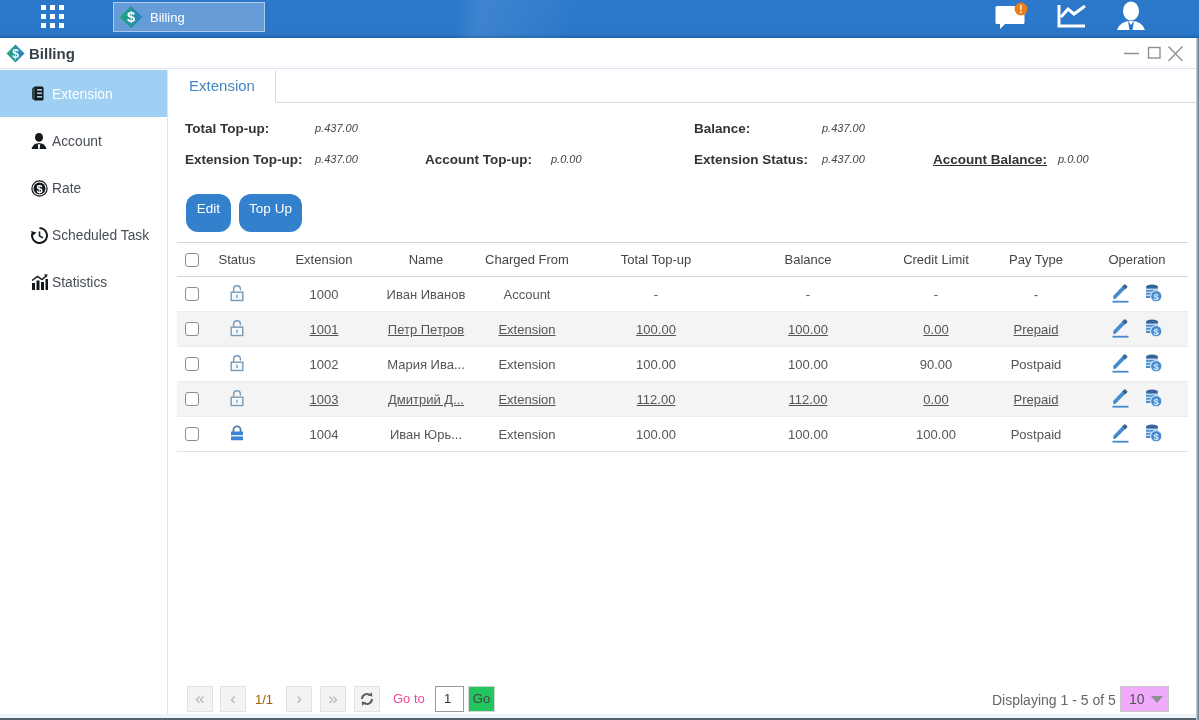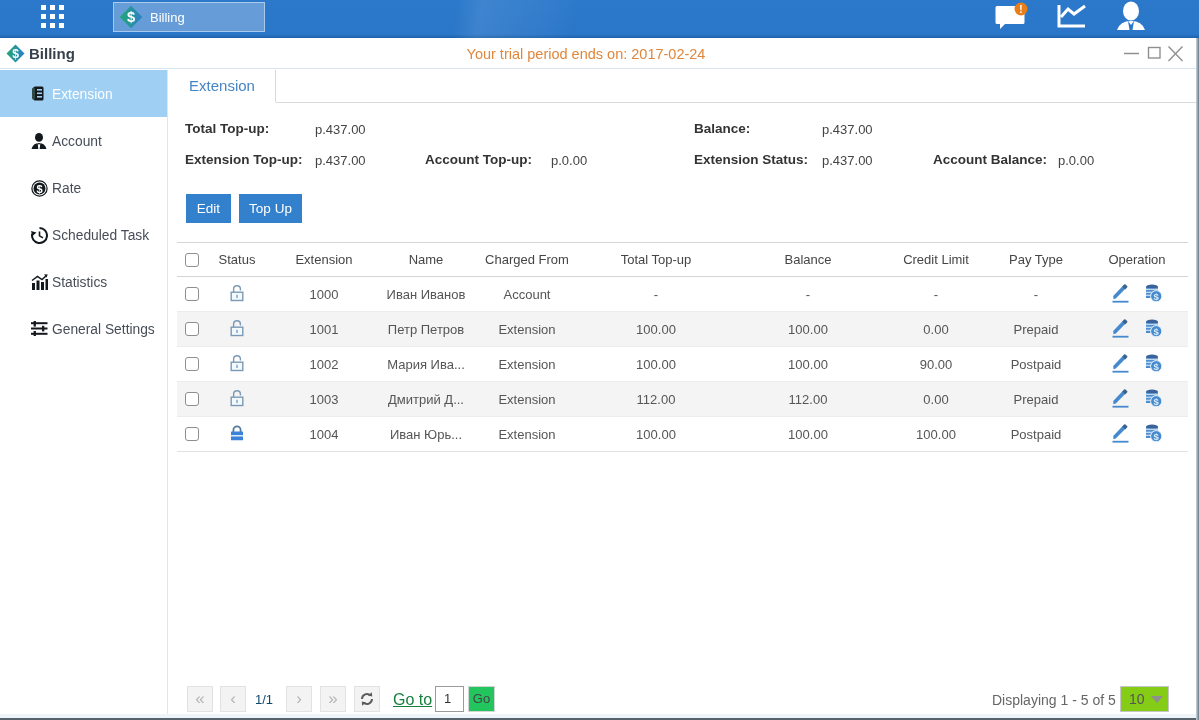--- a/index.html
+++ b/index.html
@@ -33,46 +33,46 @@
 .sitem.sel { background:#9fcff2; }
 .sitem.sel .stxt { color:#fdfeff; }
 
 
 #main { position:absolute; left:169px; top:70px; width:1027px; height:644px; background:#fff; }
 #tabline { position:absolute; left:107px; top:32px; right:0; height:1px; background:#d9d9d9; }
 #exttab { position:absolute; left:0; top:0; width:107px; height:32px; border-right:1px solid #d9d9d9;
   color:#4585c5; font-size:15px; text-align:center; line-height:32px; }
 
 .lbl { position:absolute; font-size:13.5px; font-weight:bold; color:#333; }
-.val { position:absolute; font-size:13px; color:#444; }
+.val { position:absolute; font-size:11px; color:#444;font-style:italic; }
 
 .btn { position:absolute; background:#3381cd; color:#fff; font-size:13.5px; font-weight:normal;
-  border-radius:0; text-align:center; line-height:29px; height:29px; }
+  border-radius:12px; text-align:center; line-height:29px; height:38px; }
 
 
 #tbl { position:absolute; left:8px; top:172px; width:1011px; }
 table { border-collapse:collapse; table-layout:fixed; width:1011px; font-size:13px; color:#555; }
 thead td { height:34px; border-top:1px solid #d4d4d4; border-bottom:1px solid #d4d4d4; color:#454545; }
 tbody td { height:35px; }
-tbody tr.alt { background:#f4f4f4; border-top:1px solid #ececec; border-bottom:1px solid #ececec; }
+tbody tr.alt { background:#f4f4f4; border-top:1px solid #ececec; border-bottom:1px solid #ececec;text-decoration:underline; }
 tbody tr:last-child { border-bottom:1px solid #e2e2e2; }
 td { text-align:center; overflow:hidden; white-space:nowrap; }
 .cb { width:14px; height:14px; border:1px solid #8e8e8e; border-radius:3px; background:#fff; margin:0 auto; }
 
 
 #pager { position:absolute; left:0; top:614px; width:1027px; height:30px; }
 .pbtn { position:absolute; top:2px; width:26px; height:26px; background:#f3f3f3; border:1px solid #e2e2e2;
   text-align:center; line-height:23px; color:#b5b5b5; font-size:17px; }
-#pager .ptxt { position:absolute; top:8px; font-size:13px; color:#0c4a6e; }
+#pager .ptxt { position:absolute; top:8px; font-size:13px; color:#a16207; }
 #goin { position:absolute; left:266px; top:2px; width:29px; height:26px; border:1px solid #9b9b9b; background:#fff;
   font-size:13px; color:#333; text-align:left; padding-left:8px; line-height:24px; }
 #gobtn { position:absolute; left:299px; top:2px; width:27px; height:26px; background:#22c55e; border:1px solid #d4d4d4;
   text-align:center; line-height:24px; color:#444; font-size:13px; }
 #disp { position:absolute; left:823px; top:8px; font-size:14px; color:#666; }
-#psel { position:absolute; right:27px; top:2px; width:49px; height:26px; border:1px solid #c6c6c6; background:#84cc16; }
+#psel { position:absolute; right:27px; top:2px; width:49px; height:26px; border:1px solid #c6c6c6; background:#f0abfc; }
 #psel .n { position:absolute; left:8px; top:4px; font-size:14px; color:#555; }
 #psel .car { position:absolute; right:5px; top:9px; width:0; height:0;
   border-left:6px solid transparent; border-right:6px solid transparent; border-top:7px solid #8f8f8f; }
 
 
 #botlight { position:absolute; left:0; top:714px; width:1199px; height:4px; background:#eef5fa; }
 #botdark { position:absolute; left:0; top:718px; width:1199px; height:2px; background:#58626c; }
 #redge { position:absolute; left:1196px; top:38px; width:3px; height:682px;
   background:linear-gradient(to right,#cdd8e0,#647683); }
 </style>
@@ -120,21 +120,20 @@
     </svg>
   </div>
 </div>
 
 <div id="titlebar">
   <svg width="19" height="19" viewBox="0 0 22 22" style="position:absolute;left:6px;top:6px">
     <path d="M11 0.6 L21.4 11 L11 21.4 L0.6 11 Z" fill="url(#dg)"></path>
     <text x="11" y="16.2" text-anchor="middle" font-size="14" font-weight="bold" fill="#fff" font-family="Liberation Sans">$</text>
   </svg>
   <span class="apptitle">Billing</span>
-  <div id="trial">Your trial period ends on: 2017-02-24</div>
   <div id="winctl">
     <svg width="75" height="31" viewBox="0 0 75 31">
       <line x1="0" y1="15.5" x2="15" y2="15.5" stroke="#909090" stroke-width="1.5"></line>
       <rect x="24.5" y="9.5" width="11.5" height="10.5" fill="none" stroke="#909090" stroke-width="1.4"></rect>
       <line x1="44.5" y1="8.5" x2="58.5" y2="23" stroke="#909090" stroke-width="1.4"></line>
       <line x1="58.5" y1="8.5" x2="44.5" y2="23" stroke="#909090" stroke-width="1.4"></line>
     </svg>
   </div>
 </div>
 
@@ -182,50 +181,38 @@
     <svg width="17" height="16" viewBox="0 0 17 16">
       <rect x="1" y="9" width="3" height="7" fill="#13181d"></rect>
       <rect x="5.5" y="6.5" width="3" height="9.5" fill="#13181d"></rect>
       <rect x="10" y="8" width="3" height="8" fill="#13181d"></rect>
       <rect x="14.5" y="5" width="2.5" height="11" fill="#13181d"></rect>
       <path d="M1 6.5 l5.5 -4 l4.5 3 l4.5 -4" fill="none" stroke="#13181d" stroke-width="1.5"></path>
       <path d="M13.2 0.2 l3.6 0.4 l-1.6 3.2 z" fill="#13181d"></path>
     </svg></span>
       <span class="stxt">Statistics</span>
     </div>
-  <div class="sitem">
-      <span class="sicon">
-    <svg width="17" height="15" viewBox="0 0 17 15">
-      <line x1="0" y1="2.2" x2="16.5" y2="2.2" stroke="#13181d" stroke-width="2"></line>
-      <rect x="2.6" y="0" width="2.3" height="5.6" fill="#13181d"></rect>
-      <line x1="0" y1="7.5" x2="16.5" y2="7.5" stroke="#13181d" stroke-width="2"></line>
-      <rect x="11" y="4.8" width="2.3" height="5.6" fill="#13181d"></rect>
-      <line x1="0" y1="12.8" x2="16.5" y2="12.8" stroke="#13181d" stroke-width="2"></line>
-      <rect x="2.6" y="10" width="2.3" height="5.6" fill="#13181d"></rect>
-    </svg></span>
-      <span class="stxt">General Settings</span>
-    </div>
 </div>
 
 <div id="main">
   <div id="exttab">Extension</div>
   <div id="tabline"></div>
 
   <div class="lbl" style="left:16px; top:51px;">Total Top-up:</div>
   <div class="val" style="left:146px; top:52px;">p.437.00</div>
   <div class="lbl" style="left:525px; top:51px;">Balance:</div>
   <div class="val" style="left:653px; top:52px;">p.437.00</div>
 
   <div class="lbl" style="left:16px; top:82px;">Extension Top-up:</div>
   <div class="val" style="left:146px; top:83px;">p.437.00</div>
   <div class="lbl" style="left:256px; top:82px;">Account Top-up:</div>
   <div class="val" style="left:382px; top:83px;">p.0.00</div>
   <div class="lbl" style="left:525px; top:82px;">Extension Status:</div>
   <div class="val" style="left:653px; top:83px;">p.437.00</div>
-  <div class="lbl" style="left:764px; top:82px;">Account Balance:</div>
+  <div class="lbl" style="left:764px; top:82px;text-decoration:underline;">Account Balance:</div>
   <div class="val" style="left:889px; top:83px;">p.0.00</div>
 
   <div class="btn" style="left:17px; top:124px; width:45px;">Edit</div>
   <div class="btn" style="left:70px; top:124px; width:63px;">Top Up</div>
 
   <div id="tbl">
     <table>
       <colgroup>
         <col style="width:29px">
           <col style="width:62px">
@@ -429,21 +416,21 @@
     <div class="pbtn" style="left:51px;">‹</div>
     <div class="ptxt" style="left:86px;">1/1</div>
     <div class="pbtn" style="left:117px;">›</div>
     <div class="pbtn" style="left:151px;">»</div>
     <div class="pbtn" style="left:185px;"><svg width="16" height="16" viewBox="0 0 16 16" style="margin-top:4px">
       <path d="M3 8 a5 5 0 0 1 8.5 -3.5" fill="none" stroke="#5c5c5c" stroke-width="2"></path>
       <path d="M12.9 1.2 l0.3 4.4 l-4.3 -1.1 z" fill="#5c5c5c"></path>
       <path d="M13 8 a5 5 0 0 1 -8.5 3.5" fill="none" stroke="#5c5c5c" stroke-width="2"></path>
       <path d="M3.1 14.8 l-0.3 -4.4 l4.3 1.1 z" fill="#5c5c5c"></path>
     </svg></div>
-    <div class="ptxt" style="left:224px; color:#15803d; font-size:16px; top:7px;text-decoration:underline;">Go to</div>
+    <div class="ptxt" style="left:224px; color:#ec4899; font-size:13px; top:7px;">Go to</div>
     <div id="goin">1</div>
     <div id="gobtn">Go</div>
     <div id="disp">Displaying 1 - 5 of 5</div>
     <div id="psel">
         <span class="n">10</span>
         <span class="car"></span>
       </div>
   </div>
 </div>
 

